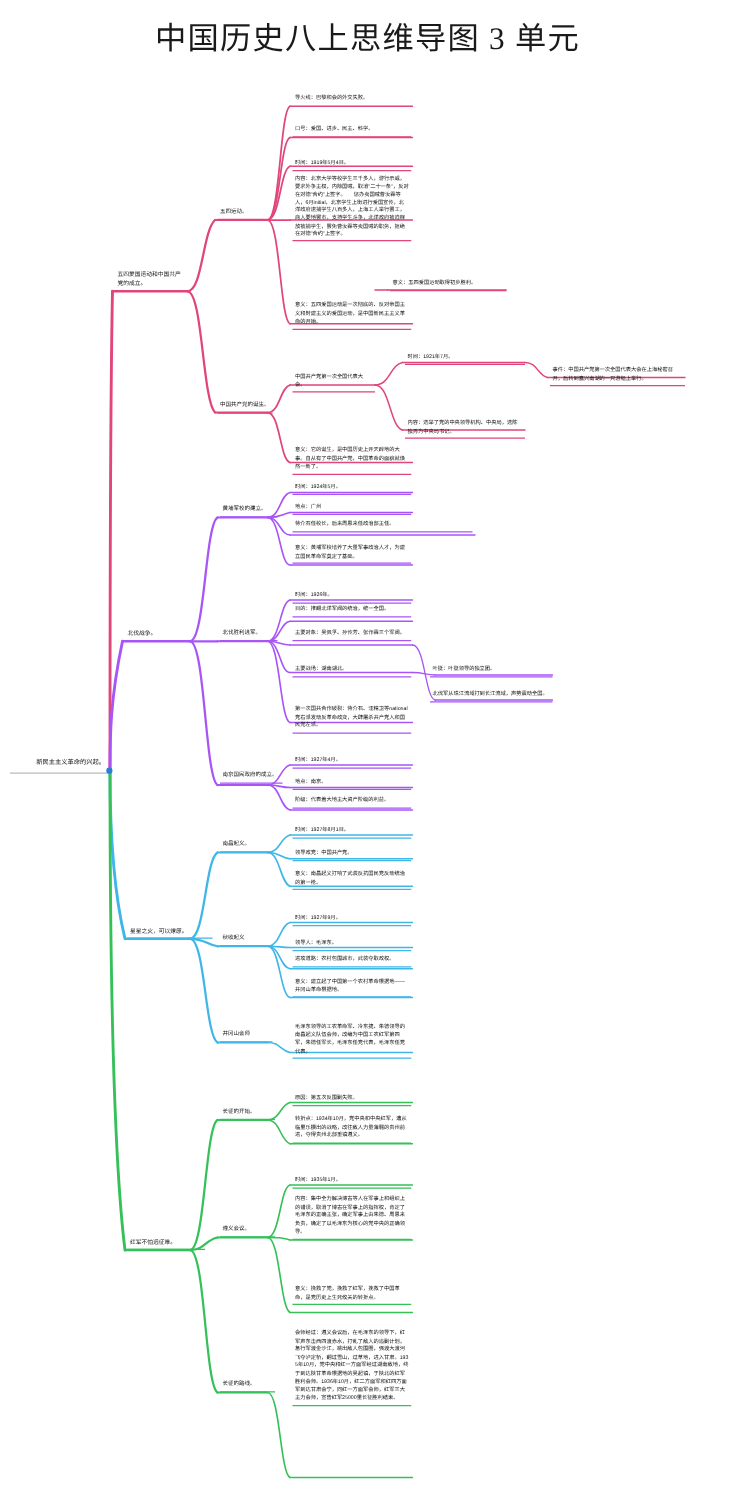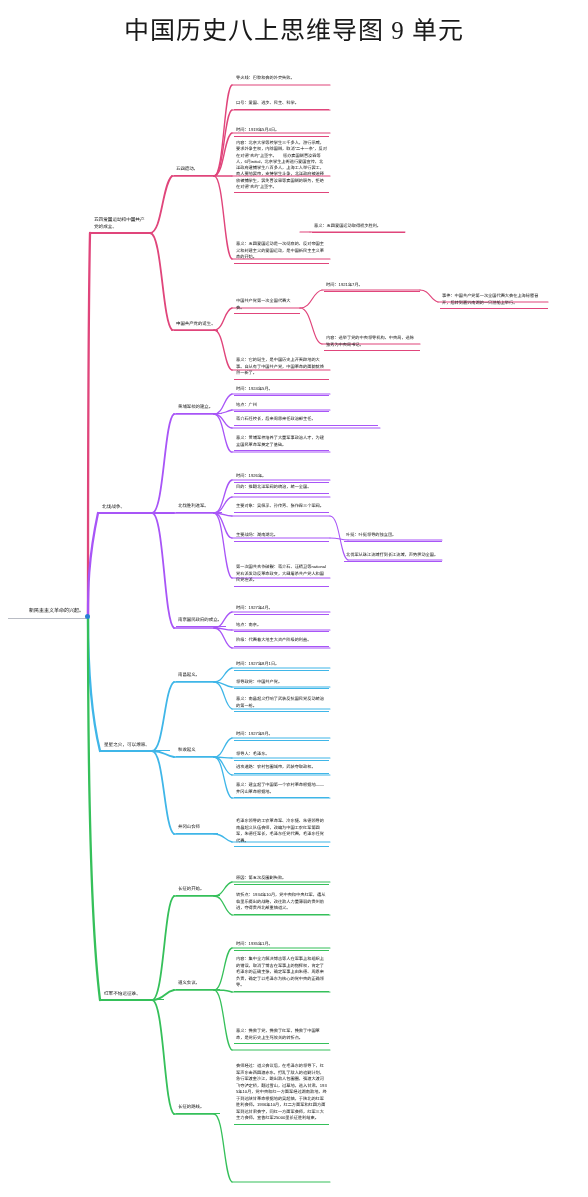--- a/index.html
+++ b/index.html
@@ -64,21 +64,21 @@
 
   .root-dot{
     position:absolute;
     width:5px;height:5px;border-radius:50%;
     background:#2a7fd4;
   }
 </style>
 </head>
 <body>
 
-<div id="page-title">中国历史八上思维导图 9 单元</div>
+<div id="page-title">中国历史八上思维导图 3 单元</div>
 
 <div id="map-canvas">
 
   <svg id="edge-layer" viewBox="0 0 588 1197" xmlns="http://www.w3.org/2000/svg">
     <g fill="none" stroke-linecap="round" stroke-linejoin="round">
 
       <path d="M88 617 C88 500 88 330 90 233" stroke="#e0457b" stroke-width="2.3"></path>
       <path d="M88 617 C88 590 88 560 98 513" stroke="#a855f7" stroke-width="2.3"></path>
       <path d="M88 617 C88 660 90 710 100 751" stroke="#3fb6e8" stroke-width="2.3"></path>
       <path d="M88 617 C88 760 90 920 100 1000" stroke="#35c05a" stroke-width="2.3"></path>

